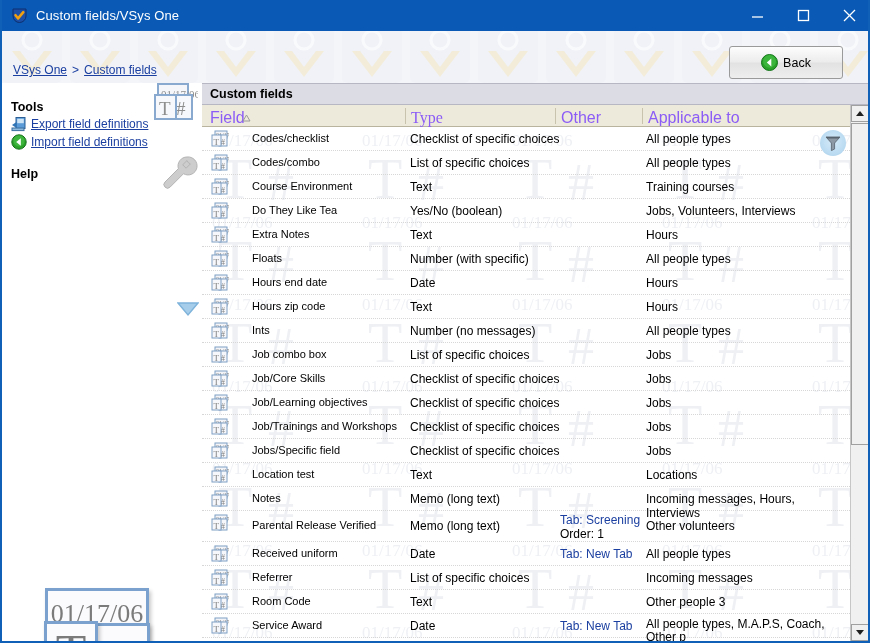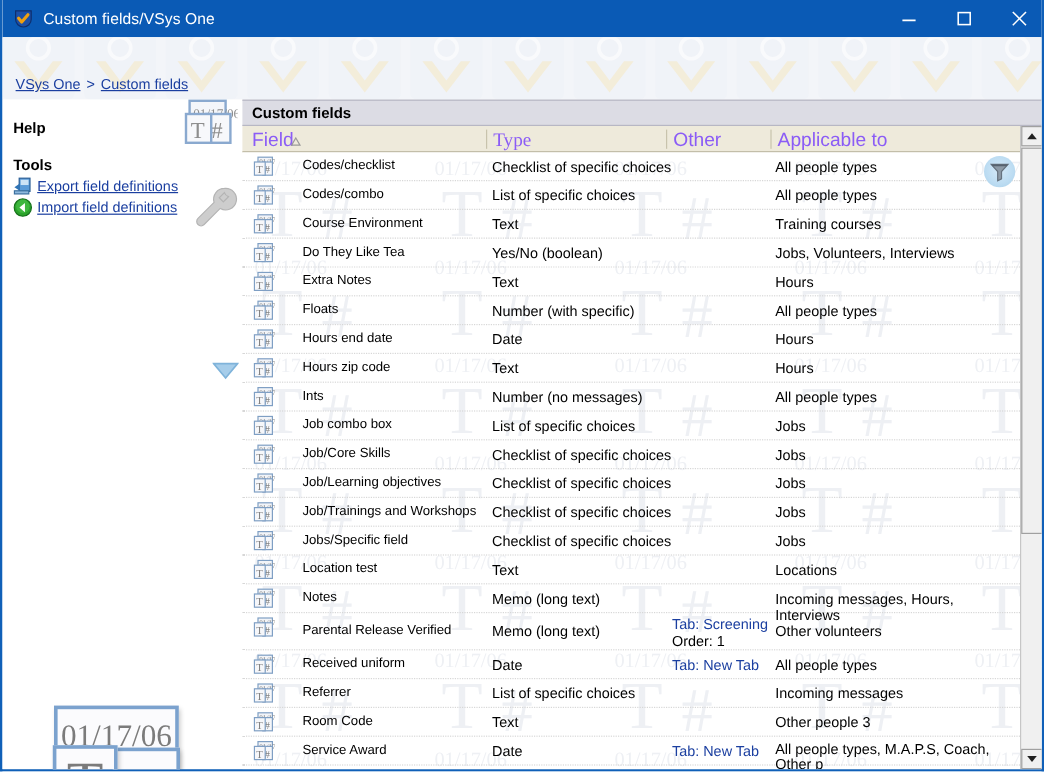--- a/index.html
+++ b/index.html
@@ -197,27 +197,33 @@
             <circle cx="30" cy="15" r="9" fill="none" stroke="#ffffff" stroke-width="3"></circle>
             <path d="M10 26 L30 52 L50 26 L42 26 L30 42 L18 26 Z" fill="#f4e3b0" opacity=".85"></path>
           </svg></span>
       </div>
     <div class="crumbs">
       <a>VSys One</a><span class="sep">&gt;</span><a>Custom fields</a>
     </div>
 
   </div>
 
+  <div class="backbtn">
+    <span class="ico">
+      <svg width="17" height="17" viewBox="0 0 17 17">
+        <circle cx="8.5" cy="8.5" r="8" fill="#2aa22a" stroke="#13751a"></circle>
+        <circle cx="8.5" cy="7.3" r="6.4" fill="#49c449" opacity=".55"></circle>
+        <path d="M10.3 4.6 L5.8 8.5 l4.5 3.9 z" fill="#fff"></path>
+      </svg>
+    </span>
+    <span>Back</span>
+  </div>
 
   <div class="sidebar">
 
-
-    <div class="sb-sec">
-      <div class="sb-head">Help</div>
-    </div>
 
     <div class="sb-sec">
       <div class="sb-head">Tools</div>
       <div class="sb-link">
         <span class="li">
           <svg width="16" height="16" viewBox="0 0 16 16">
             <rect x="5" y="1.5" width="9" height="11" fill="#5b9bd8" stroke="#2c5f96"></rect>
             <rect x="6.2" y="2.8" width="6.6" height="4.4" fill="#cde3f6"></rect>
             <path d="M1 9 l4.5 -3 v6 z" fill="#2f74b5"></path>
             <rect x="1" y="12" width="12" height="2.6" fill="#8fb9dd" stroke="#3a6f9f"></rect>
@@ -228,20 +234,24 @@
       <div class="sb-link">
         <span class="li">
           <svg width="16" height="16" viewBox="0 0 16 16">
             <circle cx="8" cy="8" r="7.2" fill="#2aa22a" stroke="#15701a"></circle>
             <circle cx="8" cy="6.8" r="5.6" fill="#52c952" opacity=".5"></circle>
             <path d="M9.8 4.2 L5.2 8 l4.6 3.8 z" fill="#fff"></path>
           </svg>
         </span>
         <a>Import field definitions</a>
       </div>
+    </div>
+
+    <div class="sb-sec">
+      <div class="sb-head">Help</div>
     </div>
 
     <span class="sb-deco" style="left:150px;top:-2px;">
       <svg width="46" height="46" viewBox="0 0 46 46">
         <rect x="6" y="3" width="30" height="18" fill="#f4f6fa" stroke="#8aa9cf" stroke-width="2"></rect>
         <text x="9" y="17" font-family="Liberation Serif, serif" font-size="11" fill="#8e8e8e">01/17/06</text>
         <rect x="20" y="14" width="20" height="24" fill="#f7f8fb" stroke="#8aa9cf" stroke-width="2"></rect>
         <text x="24" y="34" font-family="Liberation Serif, serif" font-size="19" fill="#8e8e8e">#</text>
         <rect x="3" y="14" width="21" height="24" fill="#f7f8fb" stroke="#8aa9cf" stroke-width="2"></rect>
         <text x="7" y="34" font-family="Liberation Serif, serif" font-size="19" fill="#8e8e8e">T</text>

